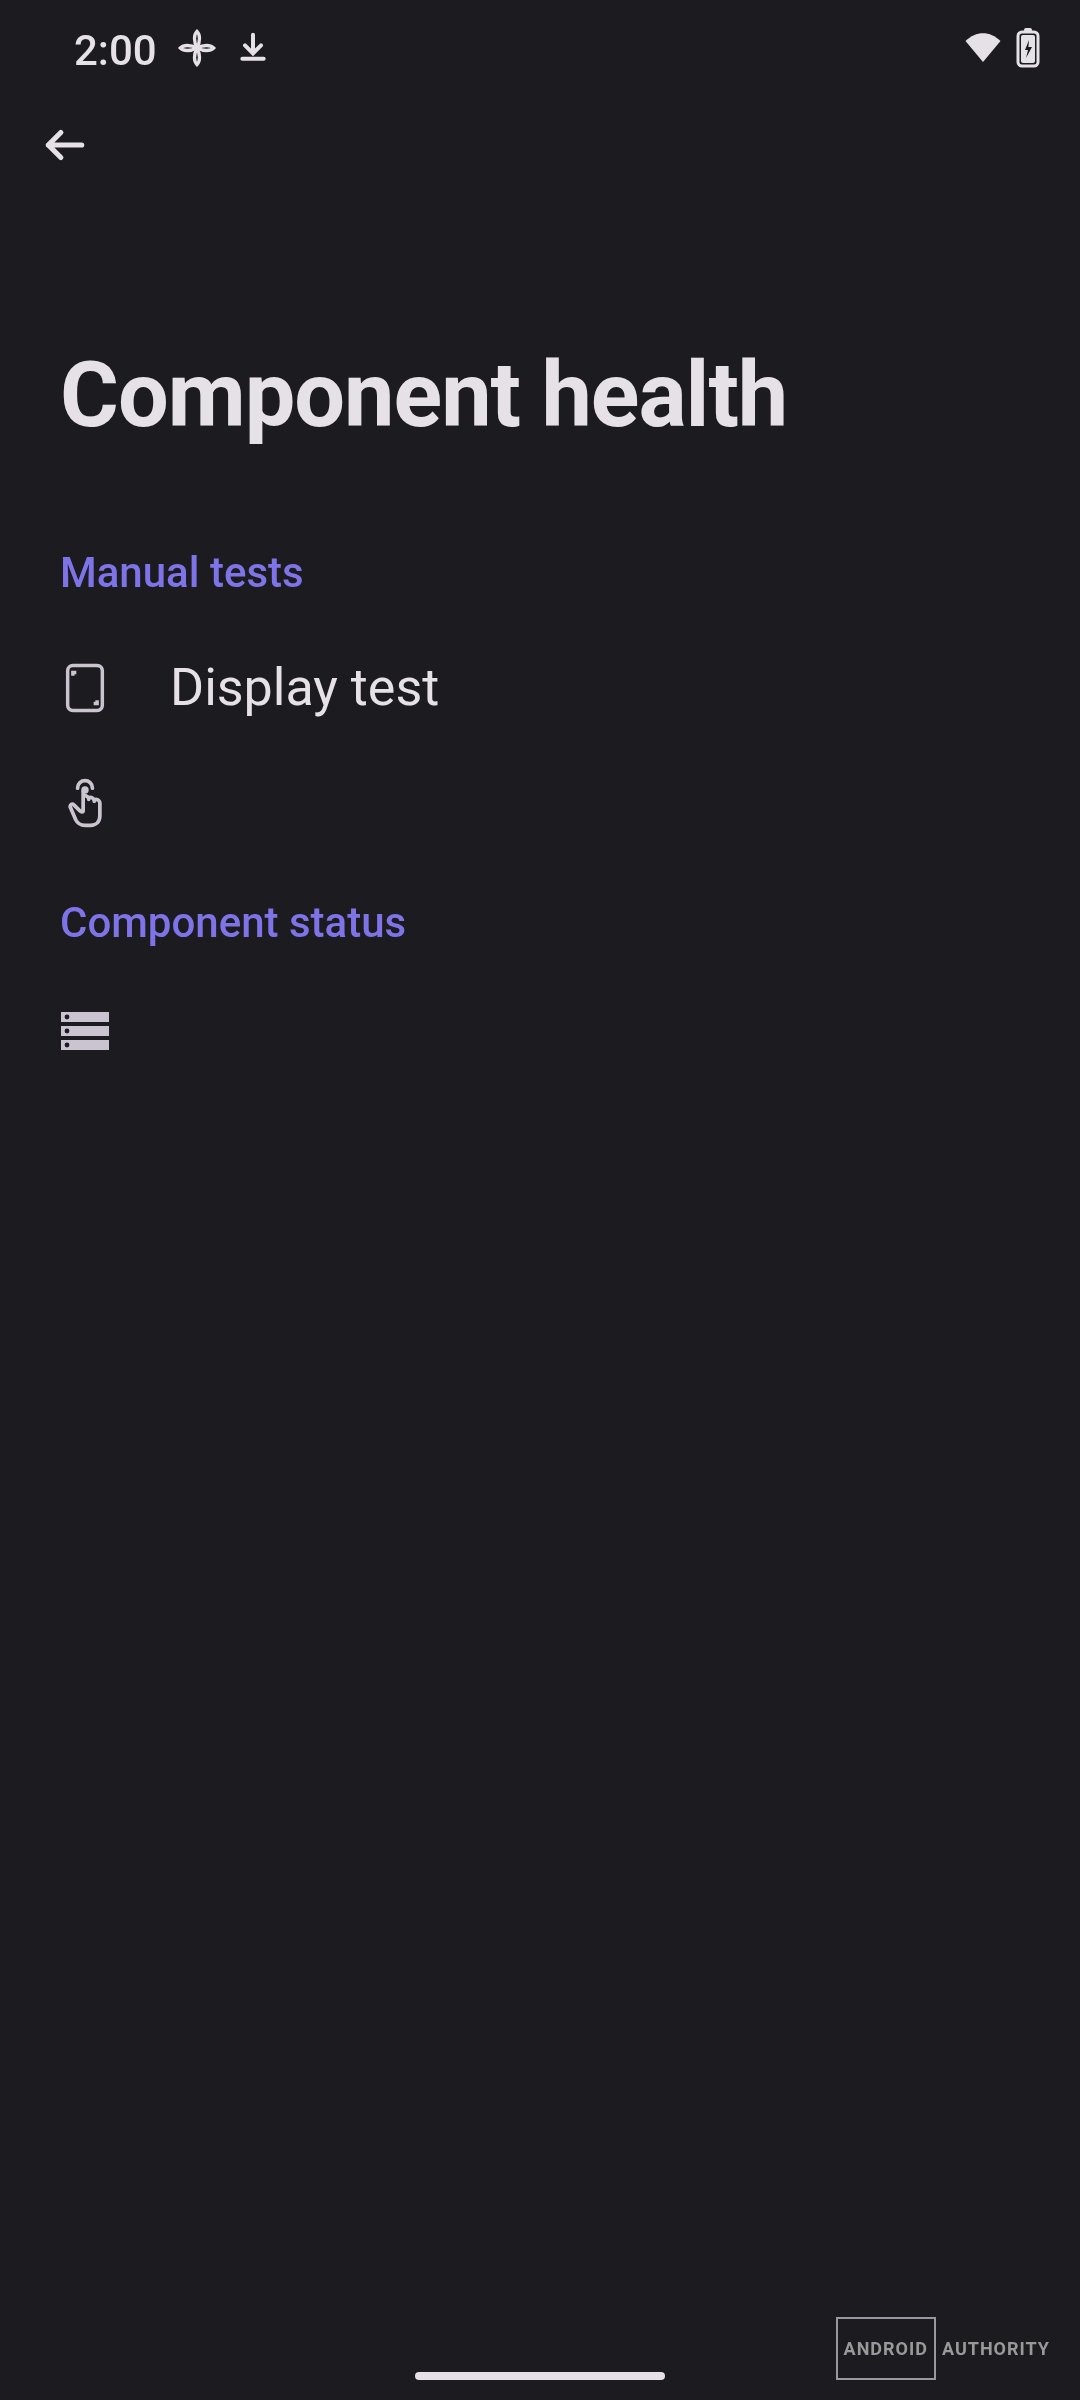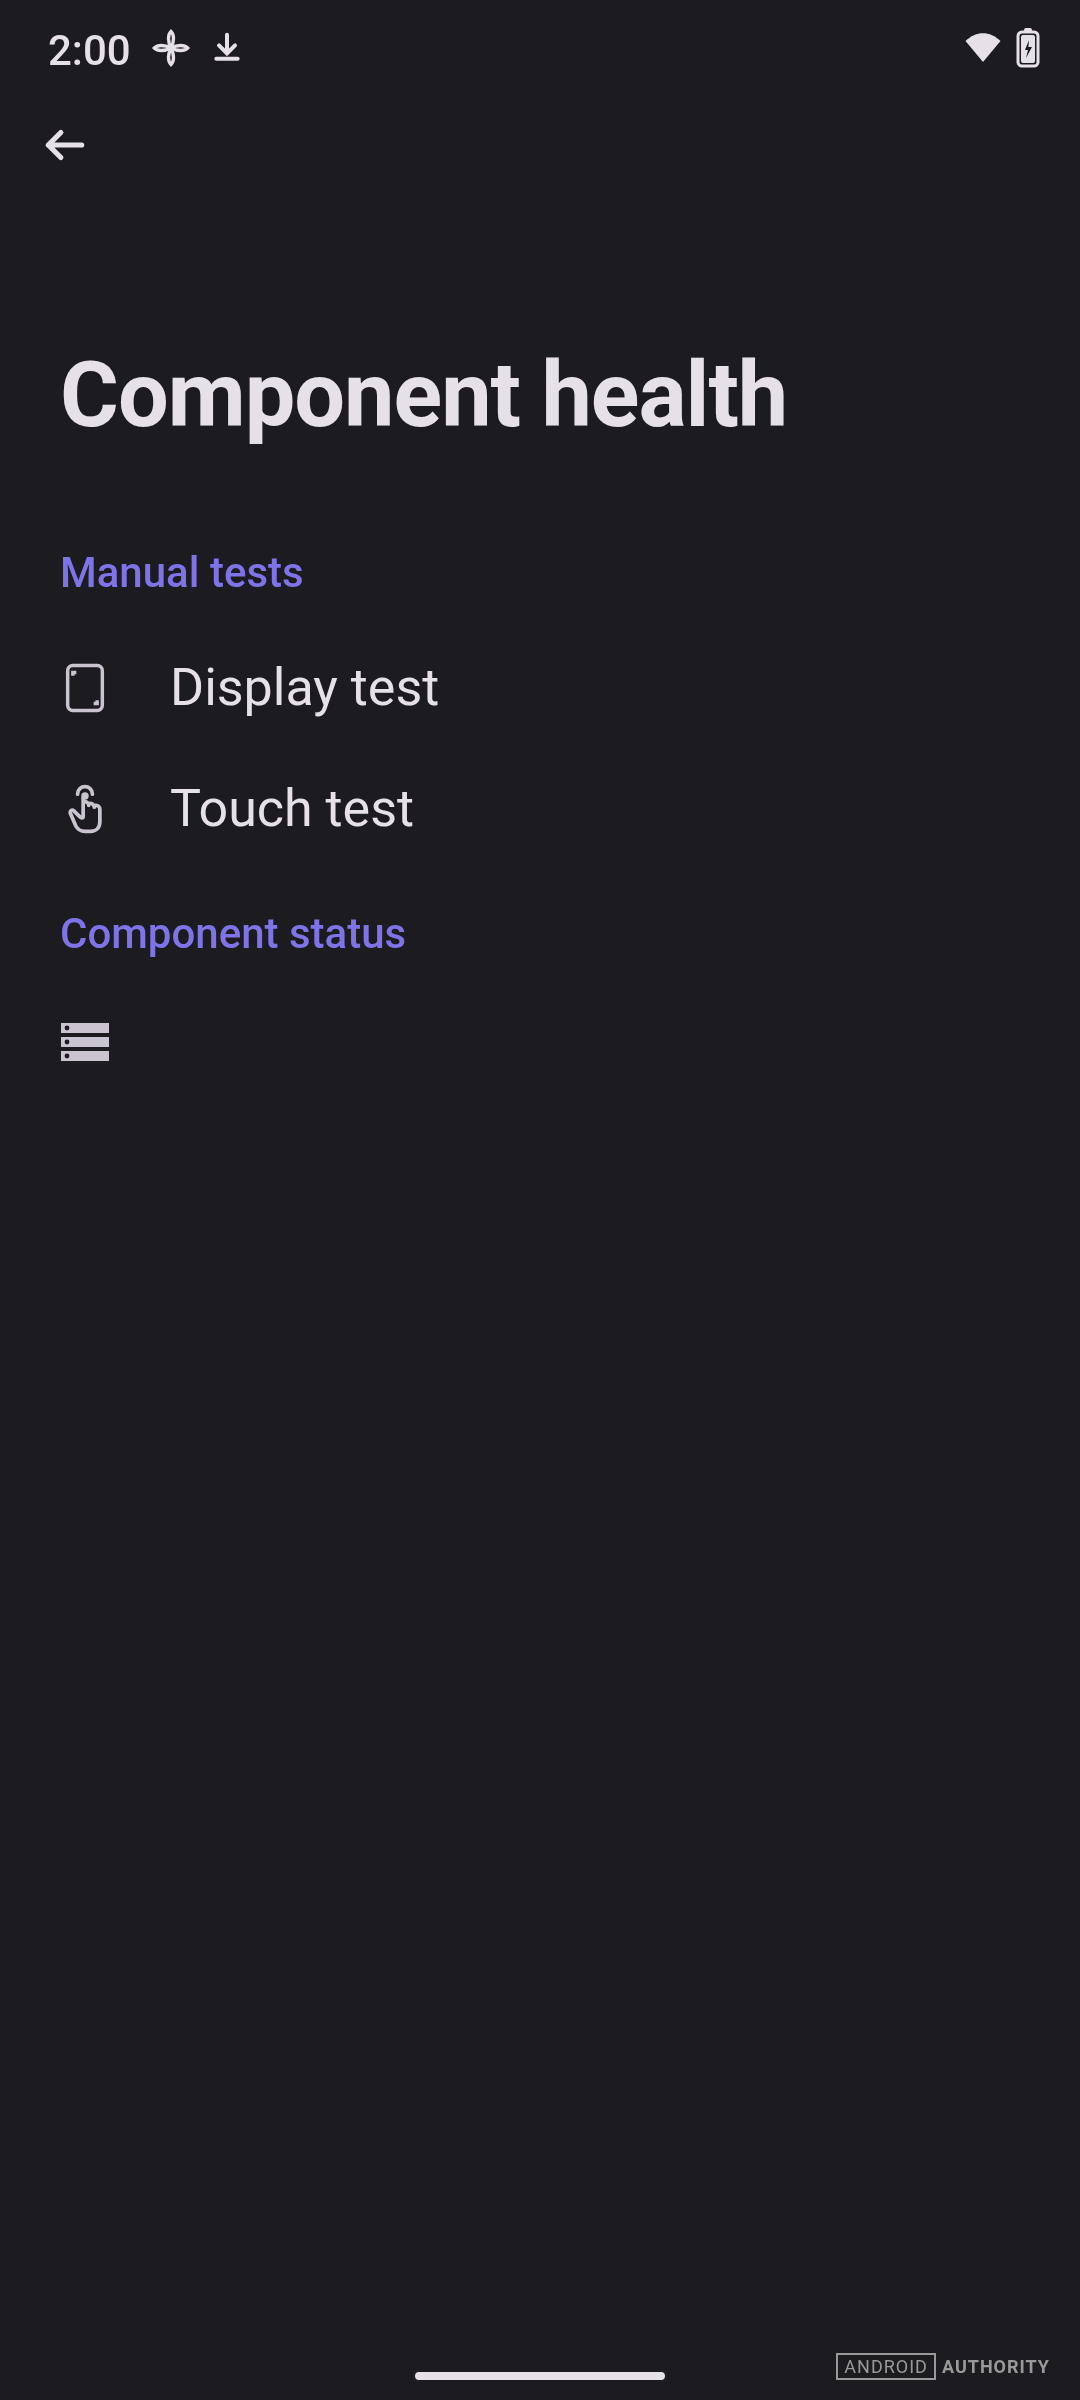--- a/index.html
+++ b/index.html
@@ -13,21 +13,21 @@
       background: #1c1b1f;
       color: #e5e1e6;
       font-family: -apple-system, BlinkMacSystemFont, 'Segoe UI', Roboto, sans-serif;
       position: relative;
       overflow: hidden;
     }
     .status-bar {
       display: flex;
       justify-content: space-between;
       align-items: center;
-      padding: 20px 40px 10px 48px;
+      padding: 20px 40px 10px 74px;
       height: 90px;
     }
     .status-left {
       display: flex;
       align-items: center;
       gap: 20px;
     }
     .status-time {
       font-size: 42px;
       font-weight: 500;
@@ -93,23 +93,23 @@
     .watermark {
       position: absolute;
       bottom: 20px;
       right: 30px;
       display: flex;
       align-items: center;
       gap: 6px;
     }
     .watermark-box {
       border: 2px solid #999;
-      padding: 1px 6px;
+      padding: 19px 6px;
       font-size: 18px;
-      font-weight: 400;
+      font-weight: 700;
       color: #999;
       letter-spacing: 1px;
       text-align: right;
     }
     .watermark-text {
       font-size: 18px;
       font-weight: 700;
       color: #999;
       letter-spacing: 1px;
     }
@@ -176,21 +176,20 @@
   </div>
 
   <div class="list-item">
     <span class="list-icon">
       <svg width="48" height="52" viewBox="0 0 24 28" fill="none" stroke="#cac4d0" stroke-width="2" stroke-linecap="round" stroke-linejoin="round">
         <path d="M8 6 C8 3.5 10 2 12 2 C14 2 16 3.5 16 6"></path>
         <path d="M11 8 L11 18 C11 19 10 19 9 18 L6 15 C5 14 4 15 4 16 L7 23 C8 25 10 26 12 26 L15 26 C18 26 20 24 20 21 L20 14 C20 13 19 12 18 12 C17 12 17 13 17 13 C17 12 16 11 15 11 C14 11 14 12 14 12 C14 11 13 10 12 10 C11 10 11 11 11 12" fill="none"></path>
         <circle cx="12" cy="7" r="1" fill="#cac4d0"></circle>
       </svg>
     </span>
-    <span class="list-label">Touch test</span>
   </div>
 </div>
 
 <div>
   <div class="section-header">Component status</div>
 
 
   <div class="list-item">
     <span class="list-icon">
       <svg width="48" height="42" viewBox="0 0 24 20" fill="#cac4d0">

